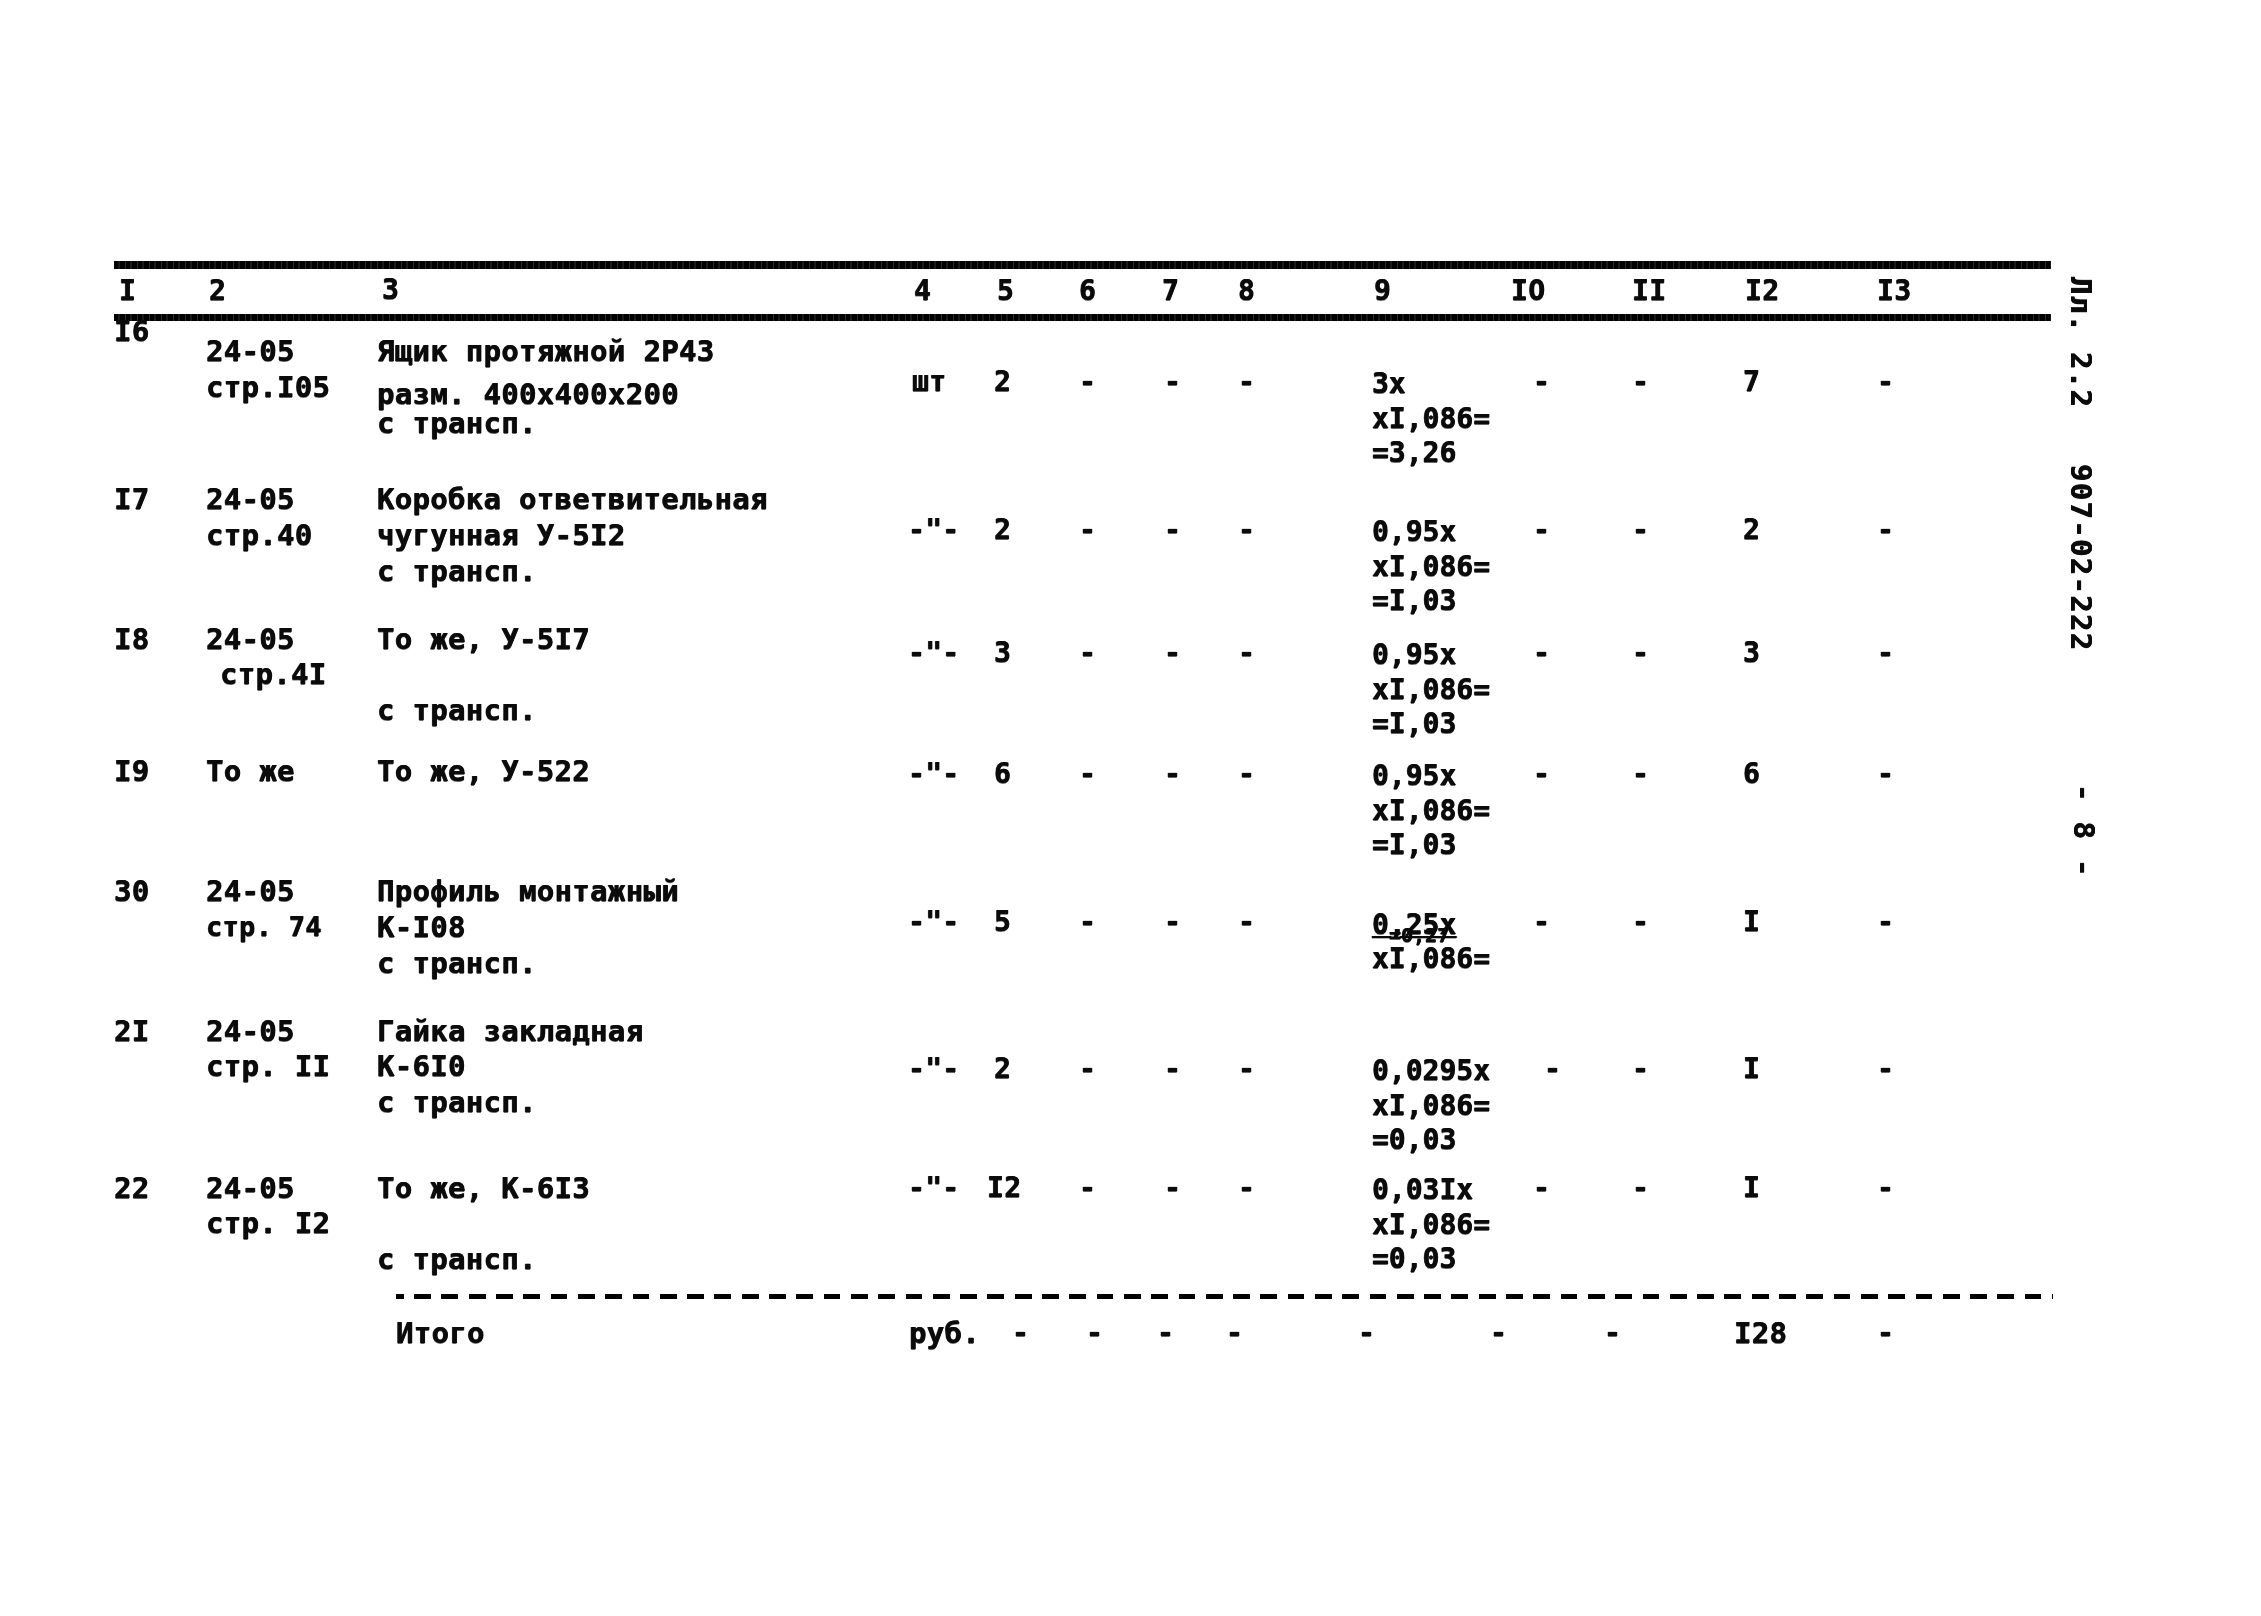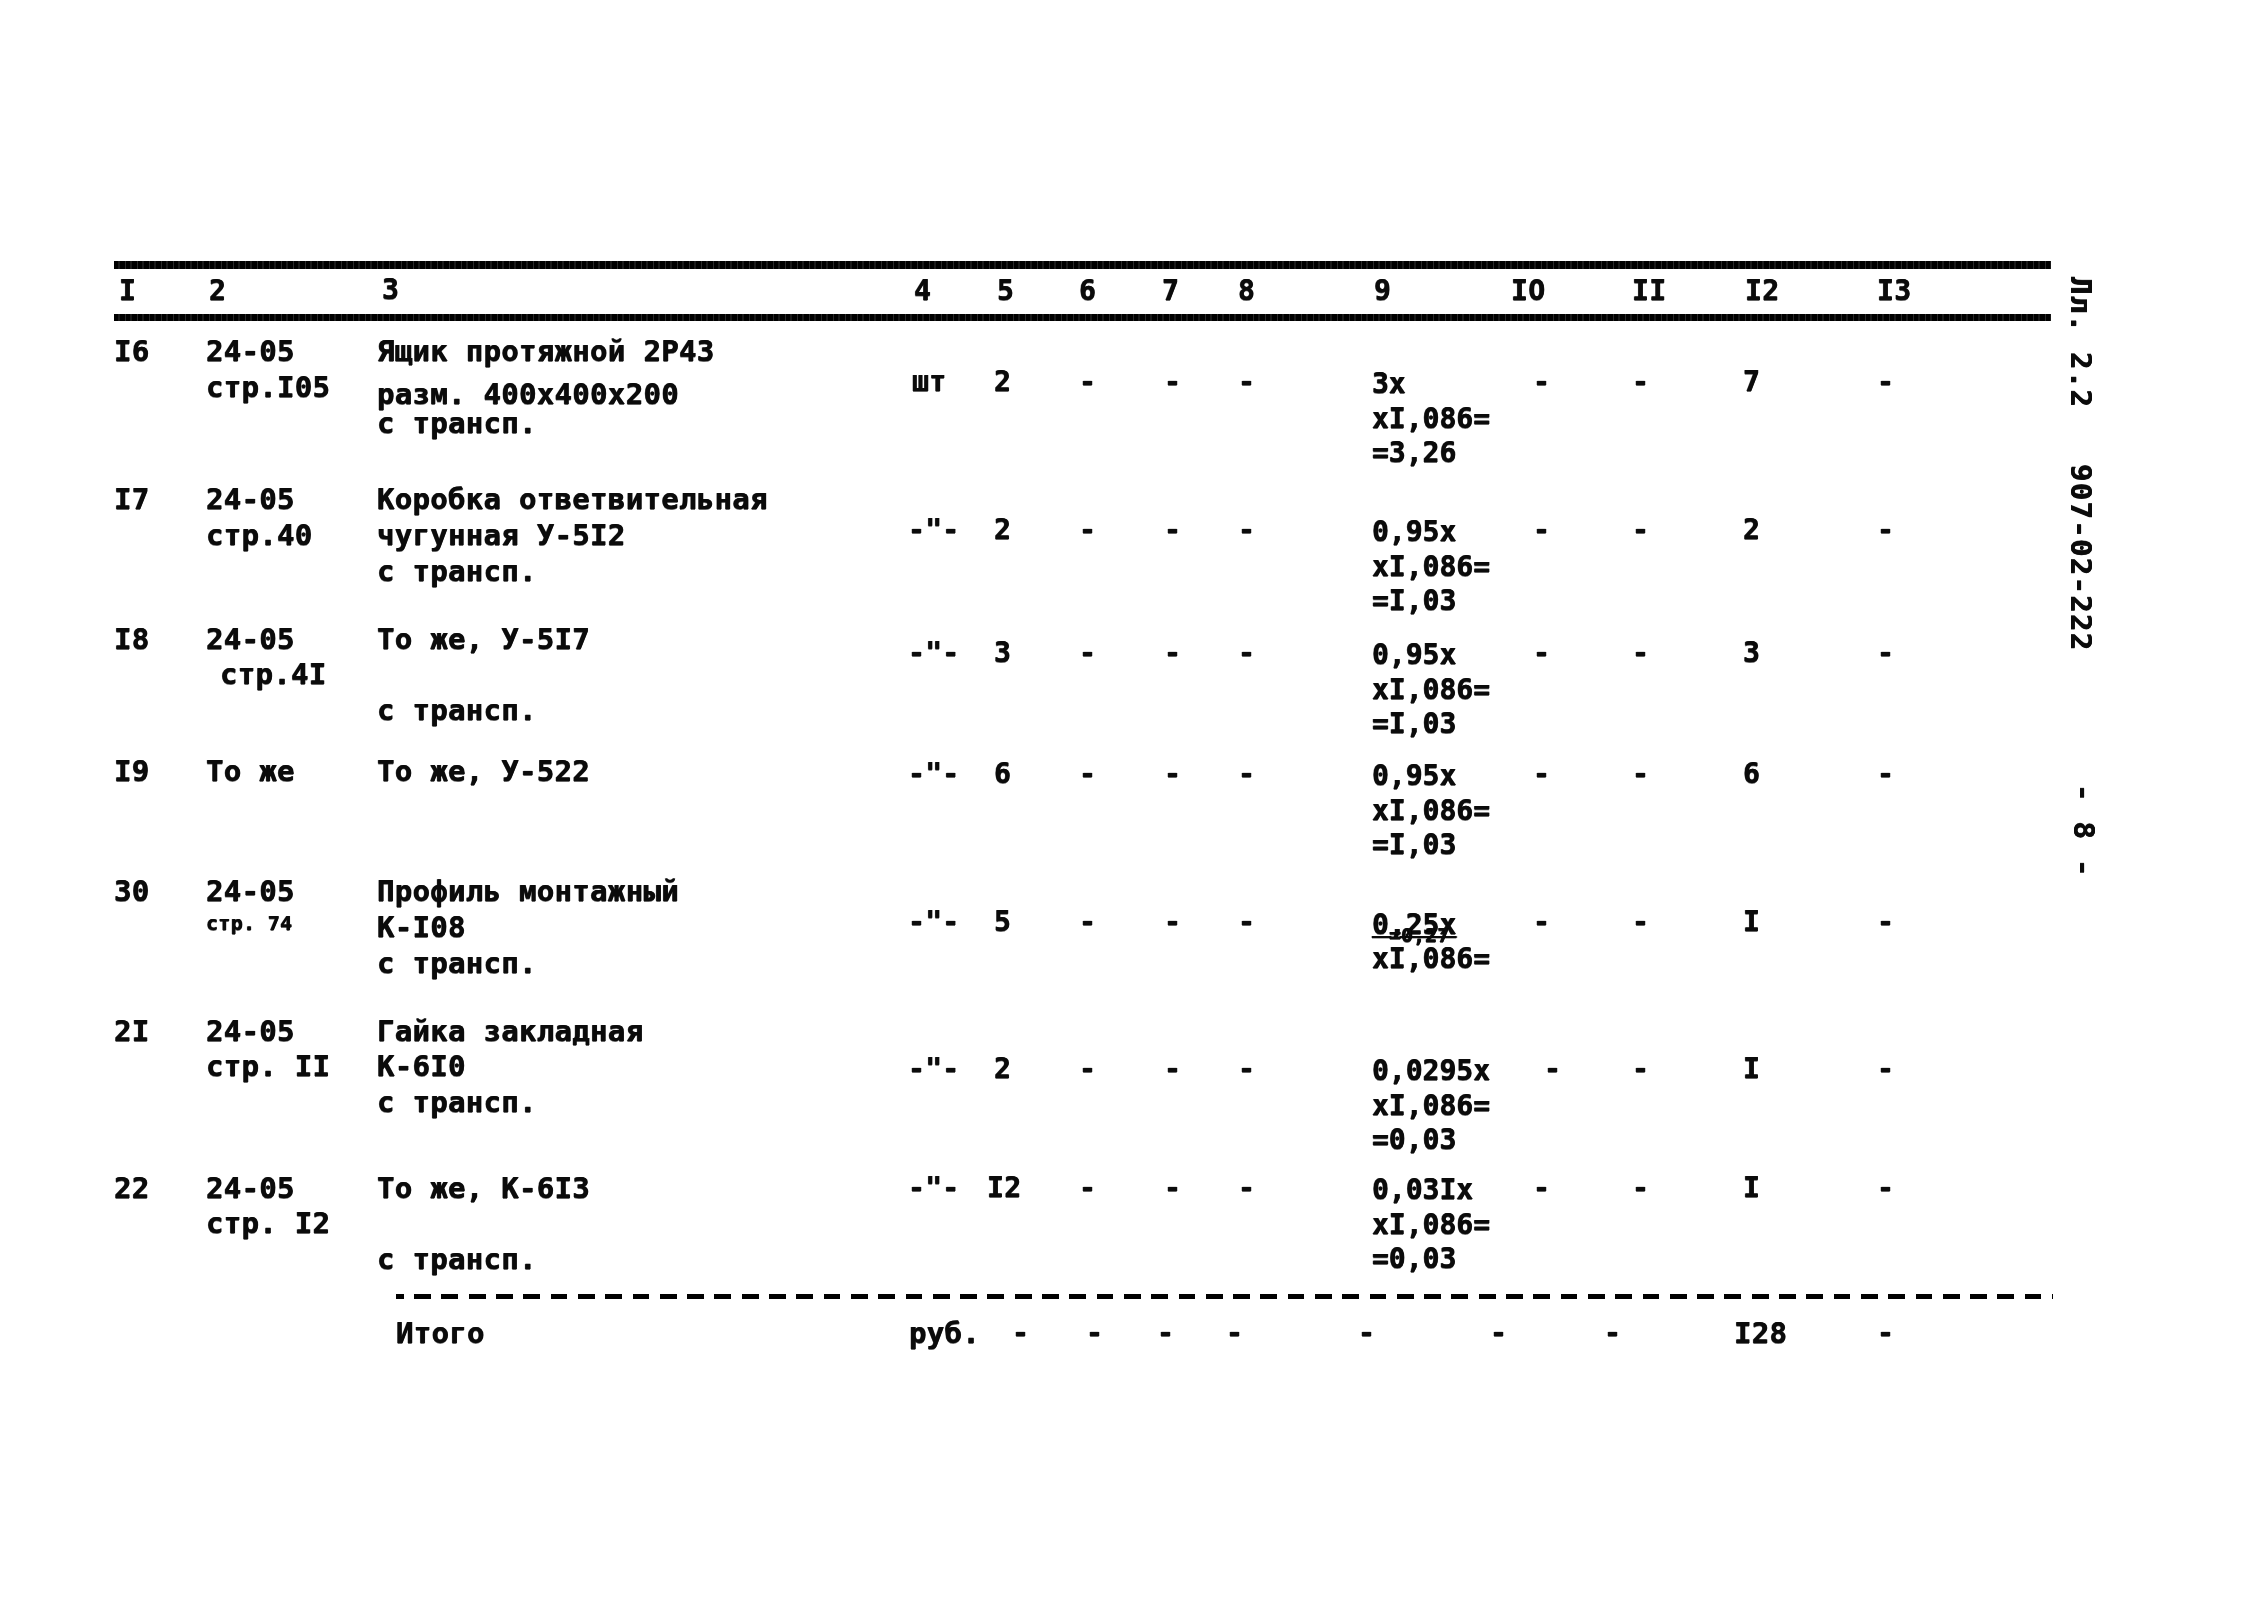--- a/index.html
+++ b/index.html
@@ -98,21 +98,21 @@
   <div class="cell tw" style="left:997px; top:277px; font-size:28px;">5</div>
   <div class="cell tw" style="left:1079px; top:277px; font-size:28px;">6</div>
   <div class="cell tw" style="left:1162px; top:277px; font-size:28px;">7</div>
   <div class="cell tw" style="left:1238px; top:277px; font-size:28px;">8</div>
   <div class="cell tw" style="left:1374px; top:277px; font-size:28px;">9</div>
   <div class="cell tw" style="left:1511px; top:277px; font-size:28px;">IO</div>
   <div class="cell tw" style="left:1632px; top:277px; font-size:28px;">II</div>
   <div class="cell tw" style="left:1745px; top:277px; font-size:28px;">I2</div>
   <div class="cell tw" style="left:1877px; top:277px; font-size:28px;">I3</div>
 
-  <div class="cell tw" style="left:114px; top:337px; font-size:29px;">I6</div>
+  <div class="cell tw" style="left:114px; top:317px; font-size:29px;">I6</div>
   <div class="cell tw" style="left:206px; top:337px; font-size:29px;">24-05</div>
   <div class="cell tw" style="left:206px; top:373px; font-size:29px;">стр.I05</div>
   <div class="cell tw" style="left:377px; top:337px; font-size:29px;">Ящик протяжной 2Р43</div>
   <div class="cell tw" style="left:377px; top:380px; font-size:29px;">разм. 400х400х200</div>
   <div class="cell tw" style="left:377px; top:409px; font-size:29px;">с трансп.</div>
   <div class="cell tw" style="left:912px; top:368px; font-size:28px;">шт</div>
   <div class="cell tw" style="left:994px; top:368px; font-size:28px;">2</div>
   <div class="cell tw" style="left:1079px; top:368px; font-size:28px;">-</div>
   <div class="cell tw" style="left:1164px; top:368px; font-size:28px;">-</div>
   <div class="cell tw" style="left:1238px; top:368px; font-size:28px;">-</div>
@@ -172,21 +172,21 @@
   <div class="stack tw" style="left:1372px; top:757px; font-size:28px;">0,95х</div>
   <div class="stack tw" style="left:1372px; top:792px; font-size:28px;">хI,086=</div>
   <div class="stack tw" style="left:1372px; top:826px; font-size:28px;">=I,03</div>
   <div class="cell tw" style="left:1533px; top:760px; font-size:28px;">-</div>
   <div class="cell tw" style="left:1632px; top:760px; font-size:28px;">-</div>
   <div class="cell tw" style="left:1743px; top:760px; font-size:28px;">6</div>
   <div class="cell tw" style="left:1877px; top:760px; font-size:28px;">-</div>
 
   <div class="cell tw" style="left:114px; top:877px; font-size:29px;">30</div>
   <div class="cell tw" style="left:206px; top:877px; font-size:29px;">24-05</div>
-  <div class="cell tw" style="left:206px; top:913px; font-size:20px;">стр. 74</div>
+  <div class="cell tw" style="left:206px; top:913px; font-size:27px;">стр. 74</div>
   <div class="cell tw" style="left:377px; top:877px; font-size:29px;">Профиль монтажный</div>
   <div class="cell tw" style="left:377px; top:913px; font-size:29px;">К-I08</div>
   <div class="cell tw" style="left:377px; top:949px; font-size:29px;">с трансп.</div>
   <div class="cell tw" style="left:908px; top:908px; font-size:28px;">-"-</div>
   <div class="cell tw" style="left:994px; top:908px; font-size:28px;">5</div>
   <div class="cell tw" style="left:1079px; top:908px; font-size:28px;">-</div>
   <div class="cell tw" style="left:1164px; top:908px; font-size:28px;">-</div>
   <div class="cell tw" style="left:1238px; top:908px; font-size:28px;">-</div>
   <div class="stack tw" style="left:1372px; top:906px; font-size:28px;text-decoration:underline;">0,25х</div>
   <div class="stack tw" style="left:1372px; top:940px; font-size:28px;">хI,086=</div>

